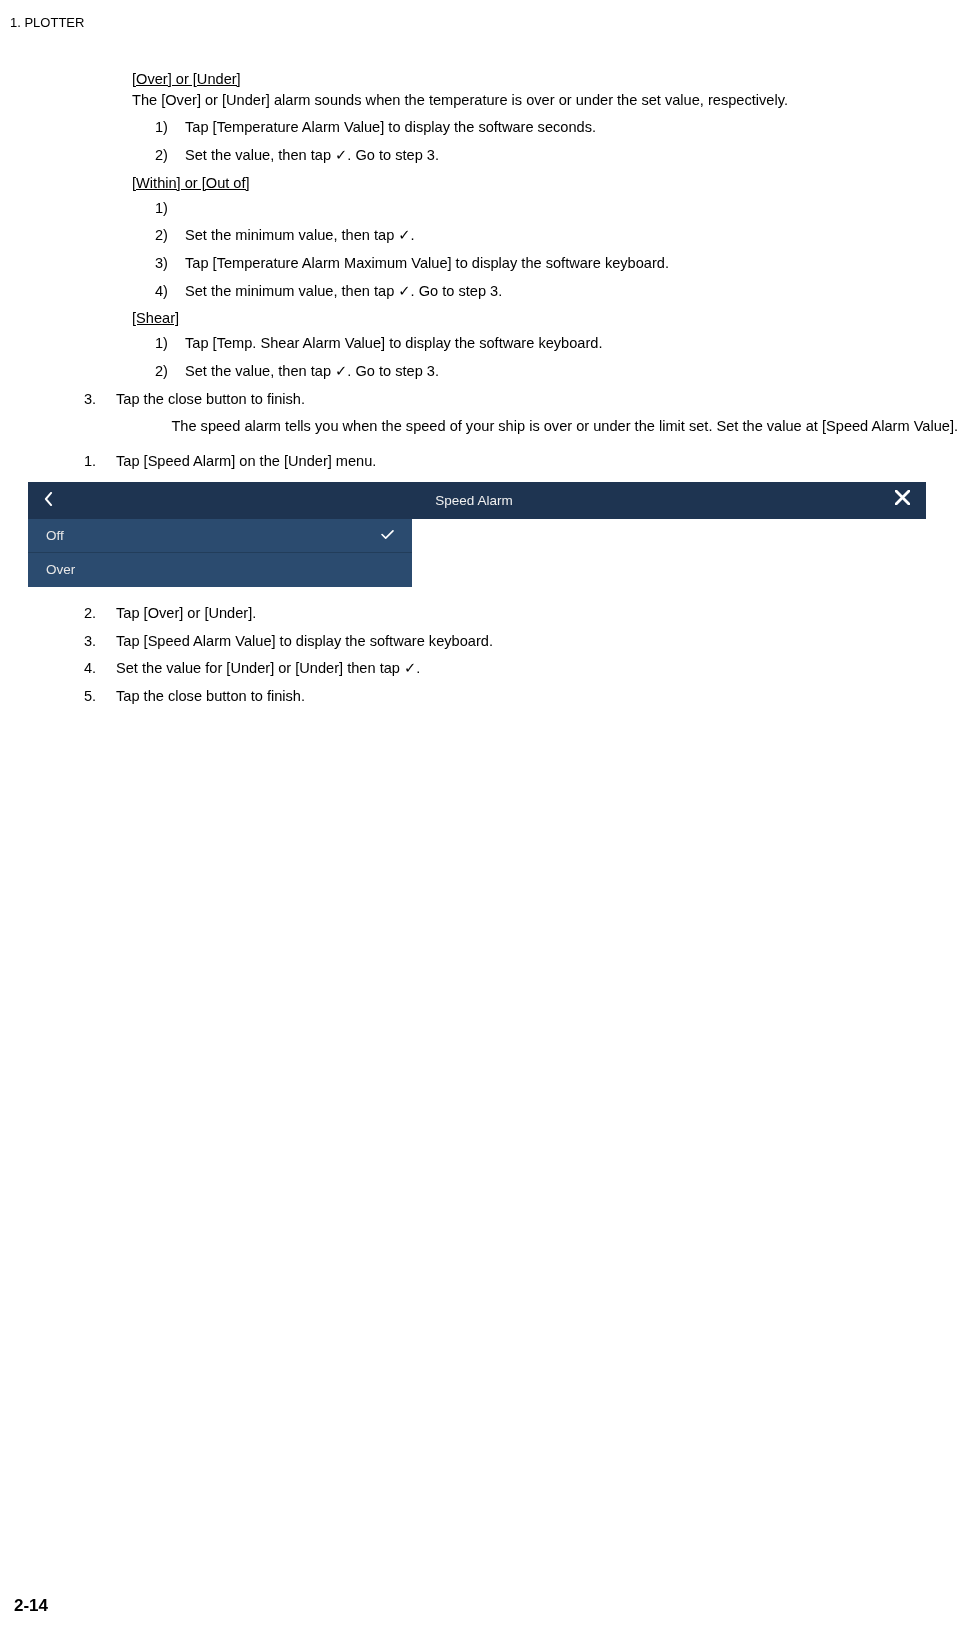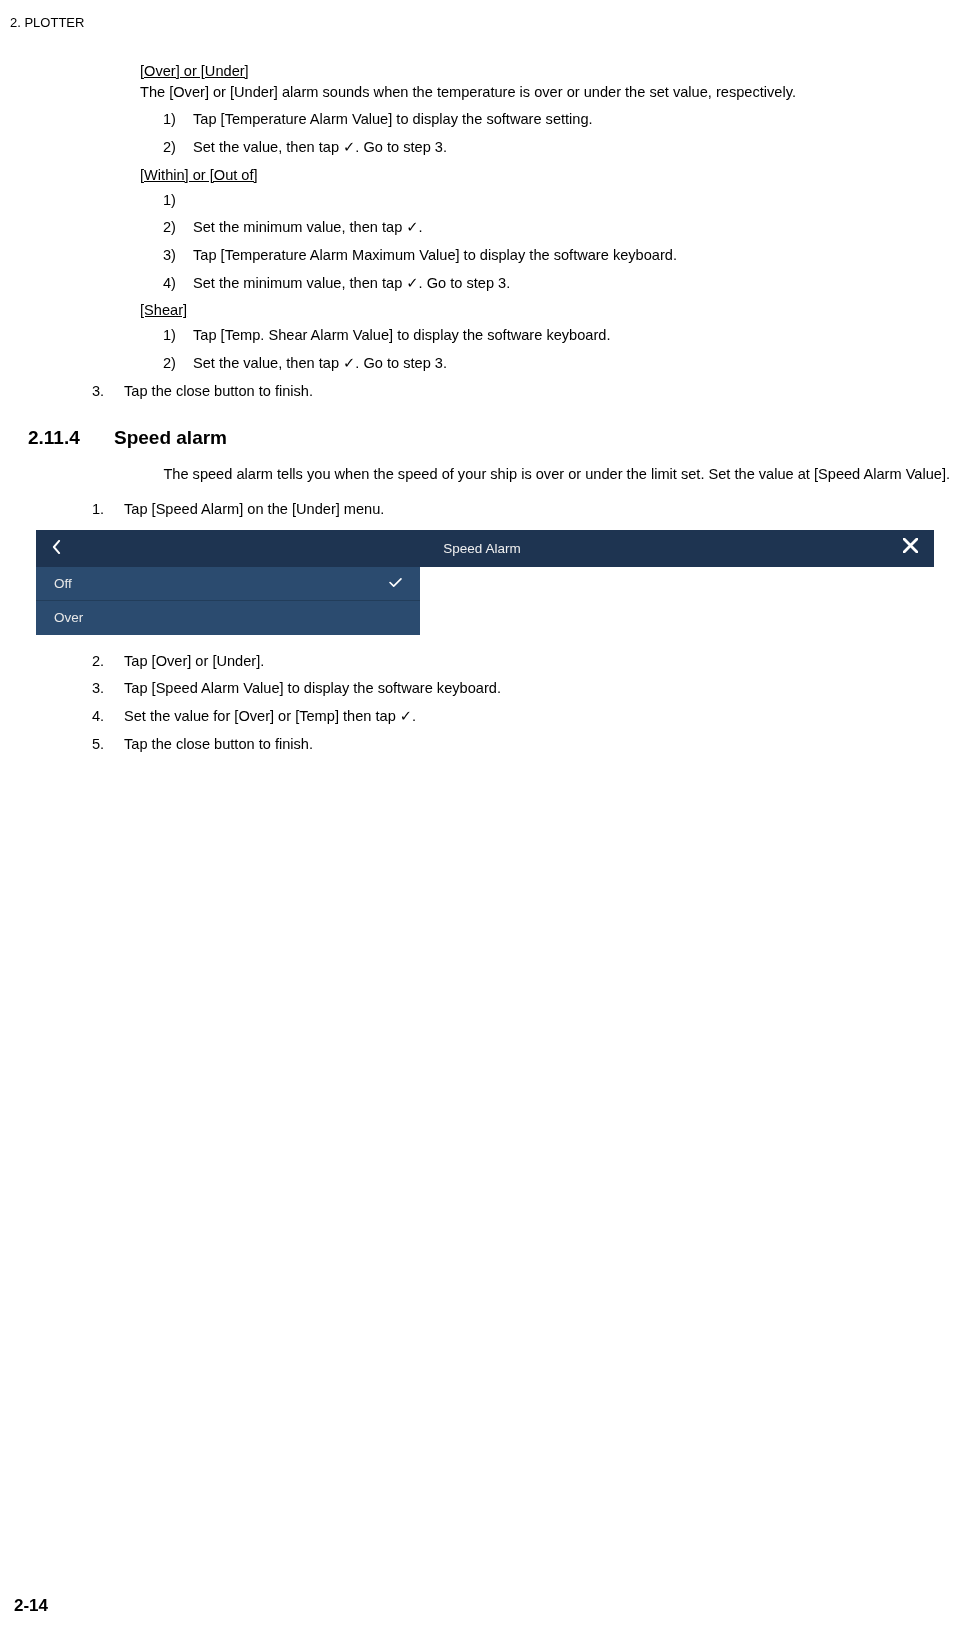--- a/index.html
+++ b/index.html
@@ -15,24 +15,24 @@
       position: relative;
     }
     .page-header {
       position: absolute;
       top: 14px;
       left: 10px;
       font-size: 13px;
     }
     .content {
       position: absolute;
-      top: 55px;
+      top: 63px;
       left: 0;
       right: 0;
-      padding: 0 18px;
+      padding: 0 10px;
     }
     .indent-block {
       margin-left: 122px;
       margin-right: 0;
     }
     .subhead {
       text-decoration: underline;
       margin-top: 6px;
     }
     .para {
@@ -125,31 +125,31 @@
       position: absolute;
       bottom: 22px;
       left: 14px;
       font-weight: bold;
       font-size: 17px;
     }
   </style>
 </head>
 <body>
 
-<div class="page-header">2.  PLOTTER</div>
+<div class="page-header">1.  PLOTTER</div>
 
 <div class="content">
 
   <div class="indent-block">
     <div class="subhead">[Over] or [Under]</div>
     <div class="para">The [Over] or [Under] alarm sounds when the temperature is over or under the set value, respectively.</div>
     <div class="numlist">
       <div class="item">
         <div class="num">1)</div>
-        <div>Tap [Temperature Alarm Value] to display the software setting.</div>
+        <div>Tap [Temperature Alarm Value] to display the software seconds.</div>
       </div>
       <div class="item">
         <div class="num">2)</div>
         <div>Set the value, then tap ✓. Go to step 3.</div>
       </div>
     </div>
   </div>
 
   <div class="indent-block">
     <div class="subhead">[Within] or [Out of]</div>
@@ -184,24 +184,20 @@
         <div>Set the value, then tap ✓. Go to step 3.</div>
       </div>
     </div>
   </div>
 
   <div class="outer-step">
     <div class="onum">3.</div>
     <div>Tap the close button to finish.</div>
   </div>
 
-  <div class="section-row">
-    <div class="secnum">2.11.4</div>
-    <div class="sectitle">Speed alarm</div>
-  </div>
   <div class="section-intro">The speed alarm tells you when the speed of your ship is over or under the limit set. Set the value at [Speed Alarm Value].</div>
 
   <div class="outer-step">
     <div class="onum">1.</div>
     <div>Tap [Speed Alarm] on the [Under] menu.</div>
   </div>
 
   <div class="screenshot">
     <div class="ss-header">
       <div class="back">
@@ -237,21 +233,21 @@
   <div class="outer-step">
     <div class="onum">2.</div>
     <div>Tap [Over] or [Under].</div>
   </div>
   <div class="outer-step">
     <div class="onum">3.</div>
     <div>Tap [Speed Alarm Value] to display the software keyboard.</div>
   </div>
   <div class="outer-step">
     <div class="onum">4.</div>
-    <div>Set the value for [Over] or [Temp] then tap ✓.</div>
+    <div>Set the value for [Under] or [Under] then tap ✓.</div>
   </div>
   <div class="outer-step">
     <div class="onum">5.</div>
     <div>Tap the close button to finish.</div>
   </div>
 
 </div>
 
 <div class="page-number">2-14</div>
 

